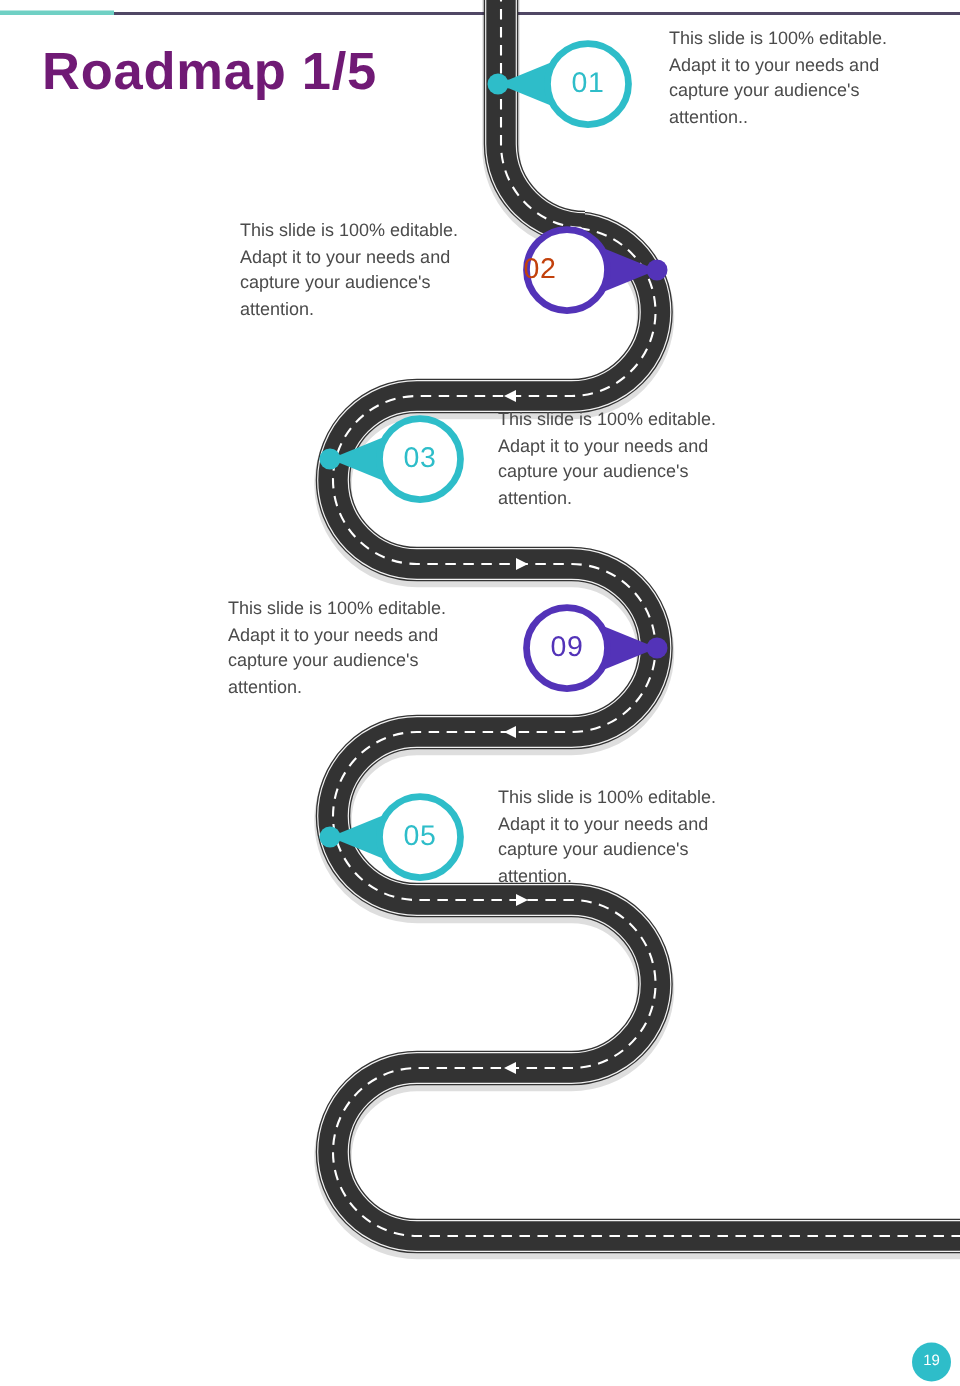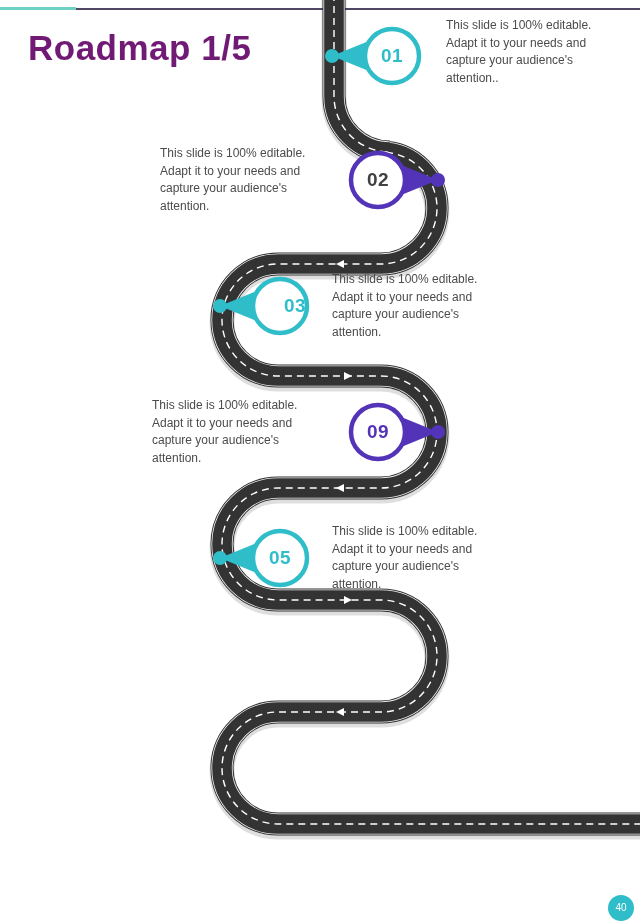--- a/index.html
+++ b/index.html
@@ -55,21 +55,21 @@
   }
   .marker-svg {
     position: absolute;
     overflow: visible;
   }
   .marker-num {
     position: absolute;
     width: 62px;
     text-align: center;
     font-size: 19px;
-    font-weight: bold;
+    font-weight: normal;
     letter-spacing: 0.5px;
     line-height: 62px;
   }
 
   
   .desc {
     position: absolute;
     font-size: 12px;
     line-height: 17.6px;
     color: #4b4b4b;
@@ -152,31 +152,31 @@
   <div class="marker-num" style="left:361px;top:25px;color:#2ebdc9">01</div>
   <div class="desc" style="left:446px;top:17px">This slide is 100% editable. Adapt it to your needs and capture your audience's attention..</div>
 </div>
 
 <div class="milestone" style="left:0;top:0">
   <svg class="marker-svg" style="left:318px;top:146px;width:128px;height:68px" viewBox="0 0 128 68" xmlns="http://www.w3.org/2000/svg">
     <path d="M 120,34 L 66,12 L 66,56 Z" fill="#5333b8"></path>
     <circle cx="120" cy="34" r="7" fill="#5333b8"></circle>
     <circle cx="60" cy="34" r="27" fill="#ffffff" stroke="#5333b8" stroke-width="4.5"></circle>
   </svg>
-  <div class="marker-num" style="left:347px;top:149px;color:#404040">02</div>
+  <div class="marker-num" style="left:329px;top:149px;color:#c2410c">02</div>
   <div class="desc left-side" style="left:160px;top:145px">This slide is 100% editable. Adapt it to your needs and capture your audience's attention.</div>
 </div>
 
 <div class="milestone" style="left:0;top:0">
   <svg class="marker-svg" style="left:212px;top:272px;width:128px;height:68px" viewBox="0 0 128 68" xmlns="http://www.w3.org/2000/svg">
     <path d="M 8,34 L 62,12 L 62,56 Z" fill="#2ebdc9"></path>
     <circle cx="8" cy="34" r="7" fill="#2ebdc9"></circle>
     <circle cx="68" cy="34" r="27" fill="#ffffff" stroke="#2ebdc9" stroke-width="4.5"></circle>
   </svg>
-  <div class="marker-num" style="left:264px;top:275px;color:#2ebdc9">03</div>
+  <div class="marker-num" style="left:249px;top:275px;color:#2ebdc9">03</div>
   <div class="desc" style="left:332px;top:271px">This slide is 100% editable. Adapt it to your needs and capture your audience's attention.</div>
 </div>
 
 <div class="milestone" style="left:0;top:0">
   <svg class="marker-svg" style="left:318px;top:398px;width:128px;height:68px" viewBox="0 0 128 68" xmlns="http://www.w3.org/2000/svg">
     <path d="M 120,34 L 66,12 L 66,56 Z" fill="#5333b8"></path>
     <circle cx="120" cy="34" r="7" fill="#5333b8"></circle>
     <circle cx="60" cy="34" r="27" fill="#ffffff" stroke="#5333b8" stroke-width="4.5"></circle>
   </svg>
   <div class="marker-num" style="left:347px;top:401px;color:#5333b8">09</div>
@@ -186,13 +186,13 @@
 <div class="milestone" style="left:0;top:0">
   <svg class="marker-svg" style="left:212px;top:524px;width:128px;height:68px" viewBox="0 0 128 68" xmlns="http://www.w3.org/2000/svg">
     <path d="M 8,34 L 62,12 L 62,56 Z" fill="#2ebdc9"></path>
     <circle cx="8" cy="34" r="7" fill="#2ebdc9"></circle>
     <circle cx="68" cy="34" r="27" fill="#ffffff" stroke="#2ebdc9" stroke-width="4.5"></circle>
   </svg>
   <div class="marker-num" style="left:249px;top:527px;color:#2ebdc9">05</div>
   <div class="desc" style="left:332px;top:523px">This slide is 100% editable. Adapt it to your needs and capture your audience's attention.</div>
 </div>
 
-<div id="page-badge">40</div>
+<div id="page-badge">19</div>
 
 </body></html>

